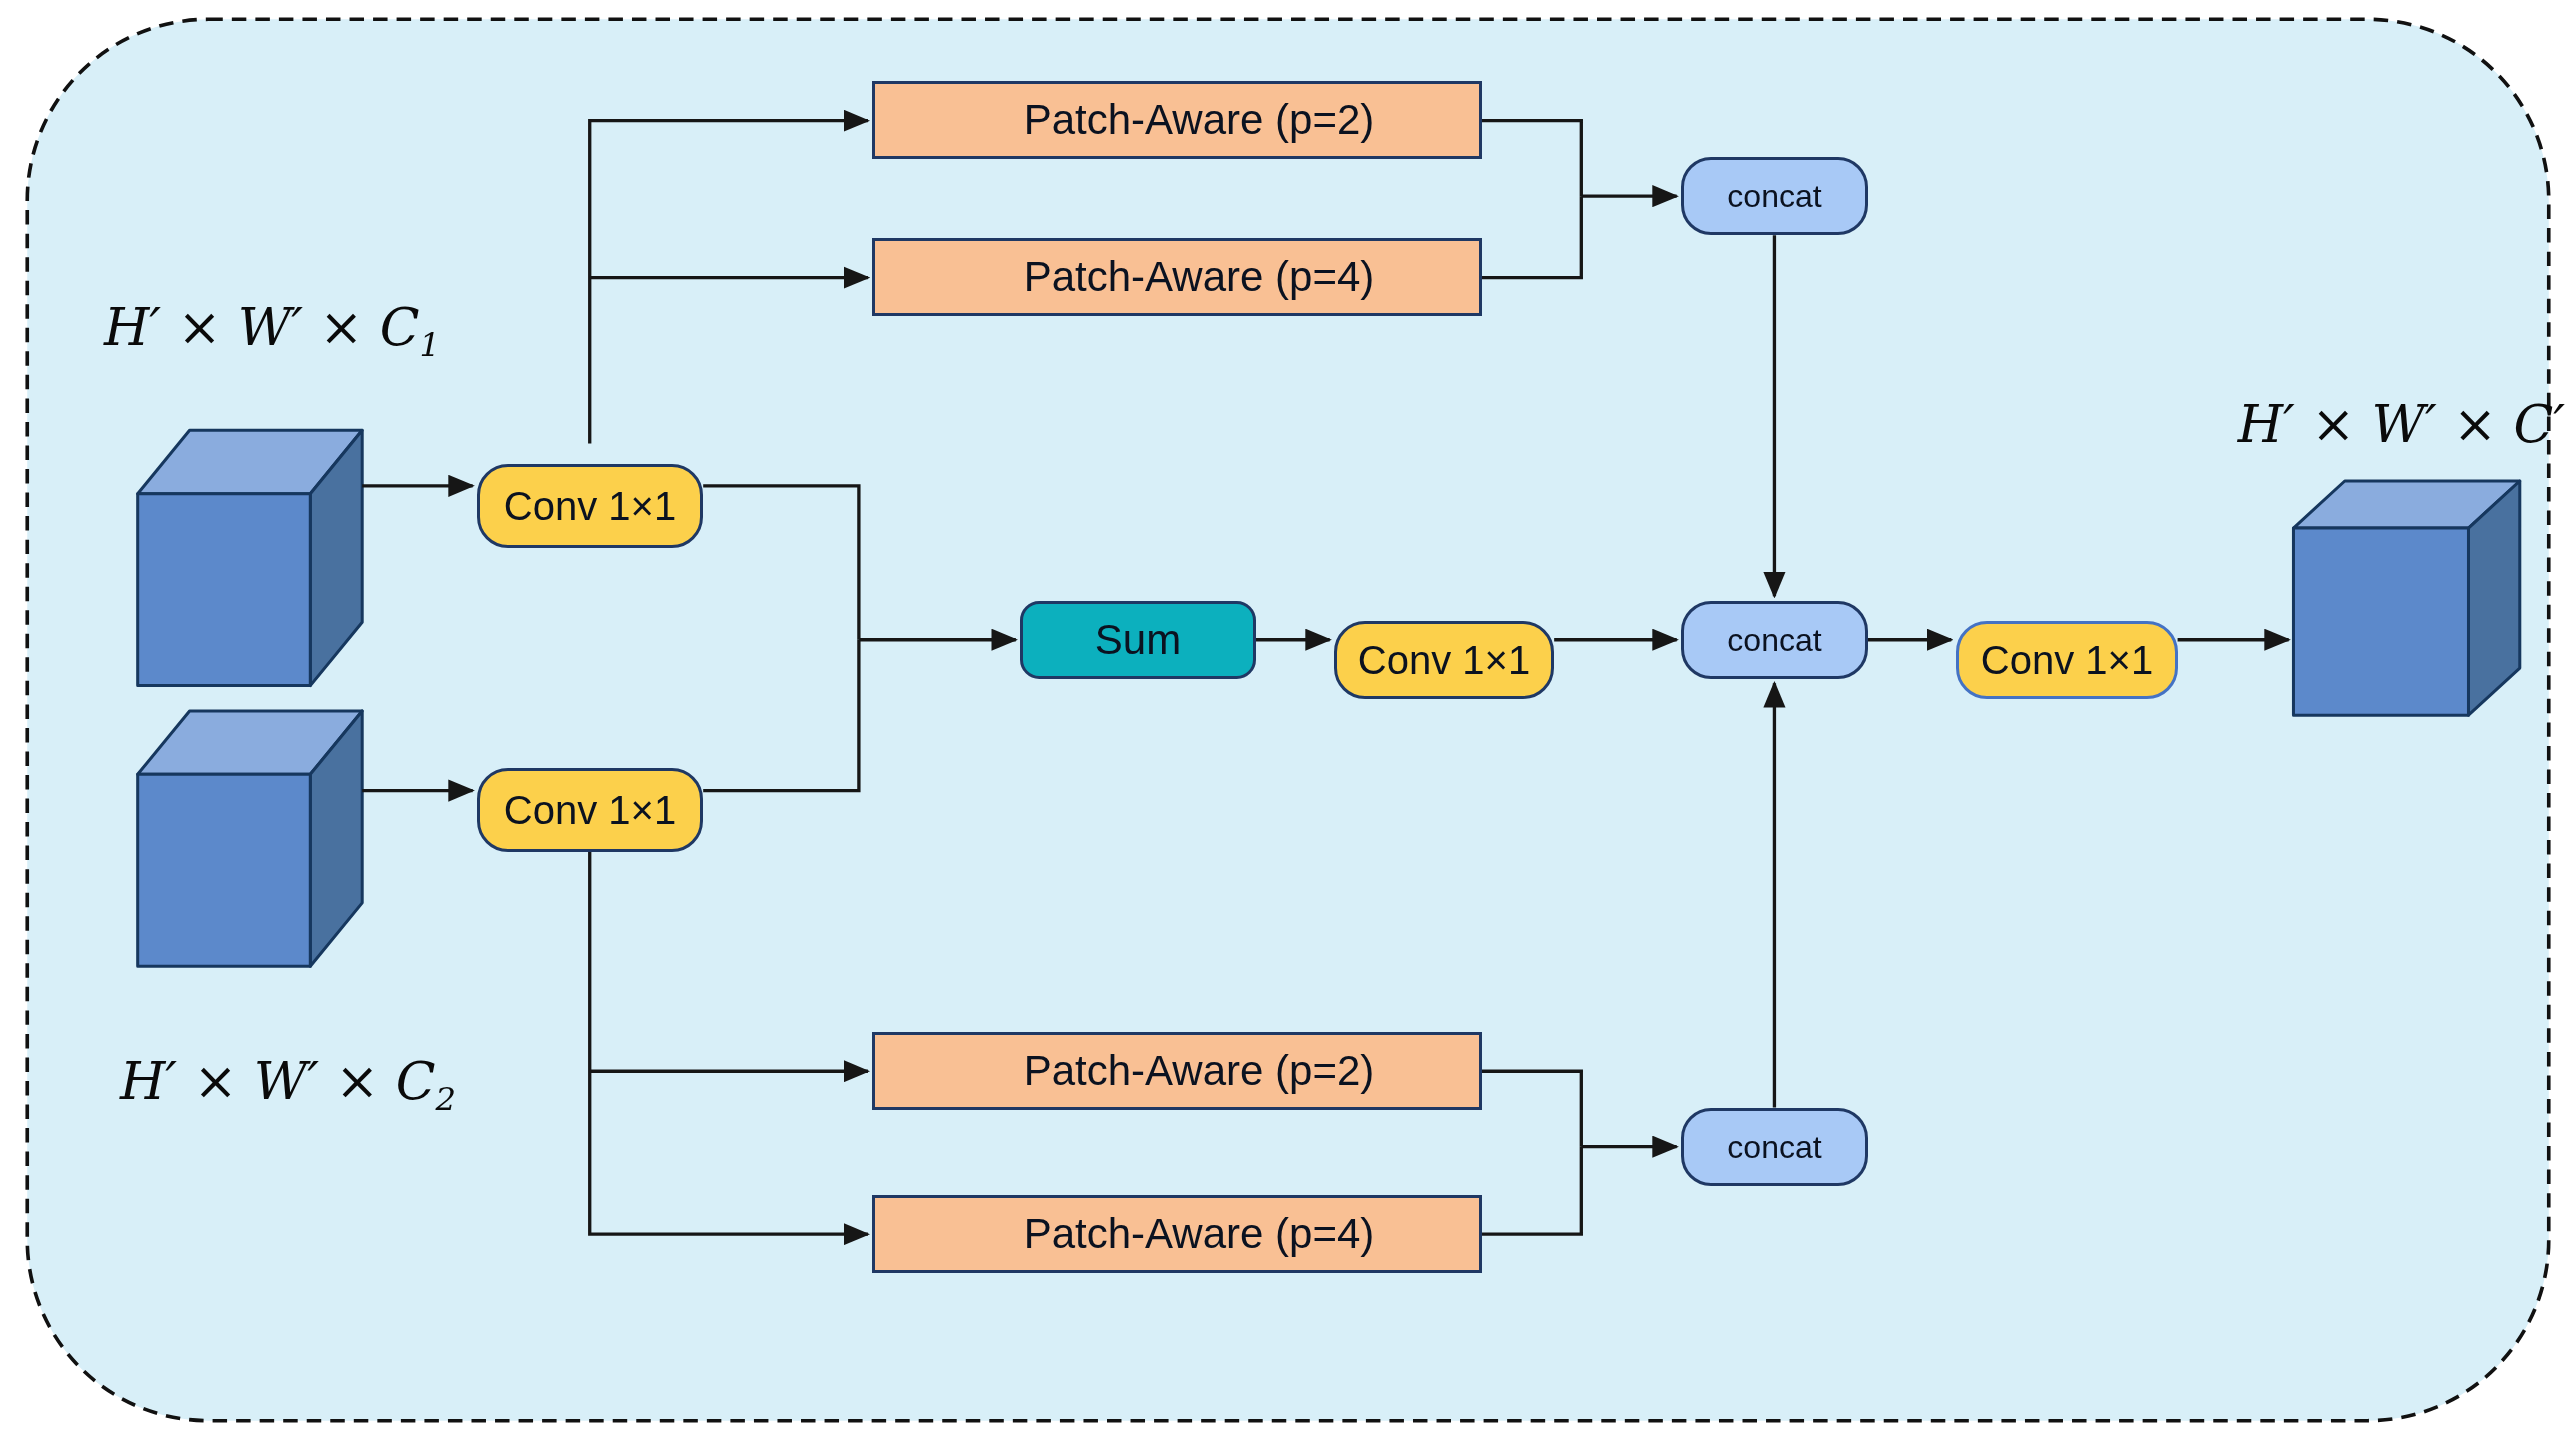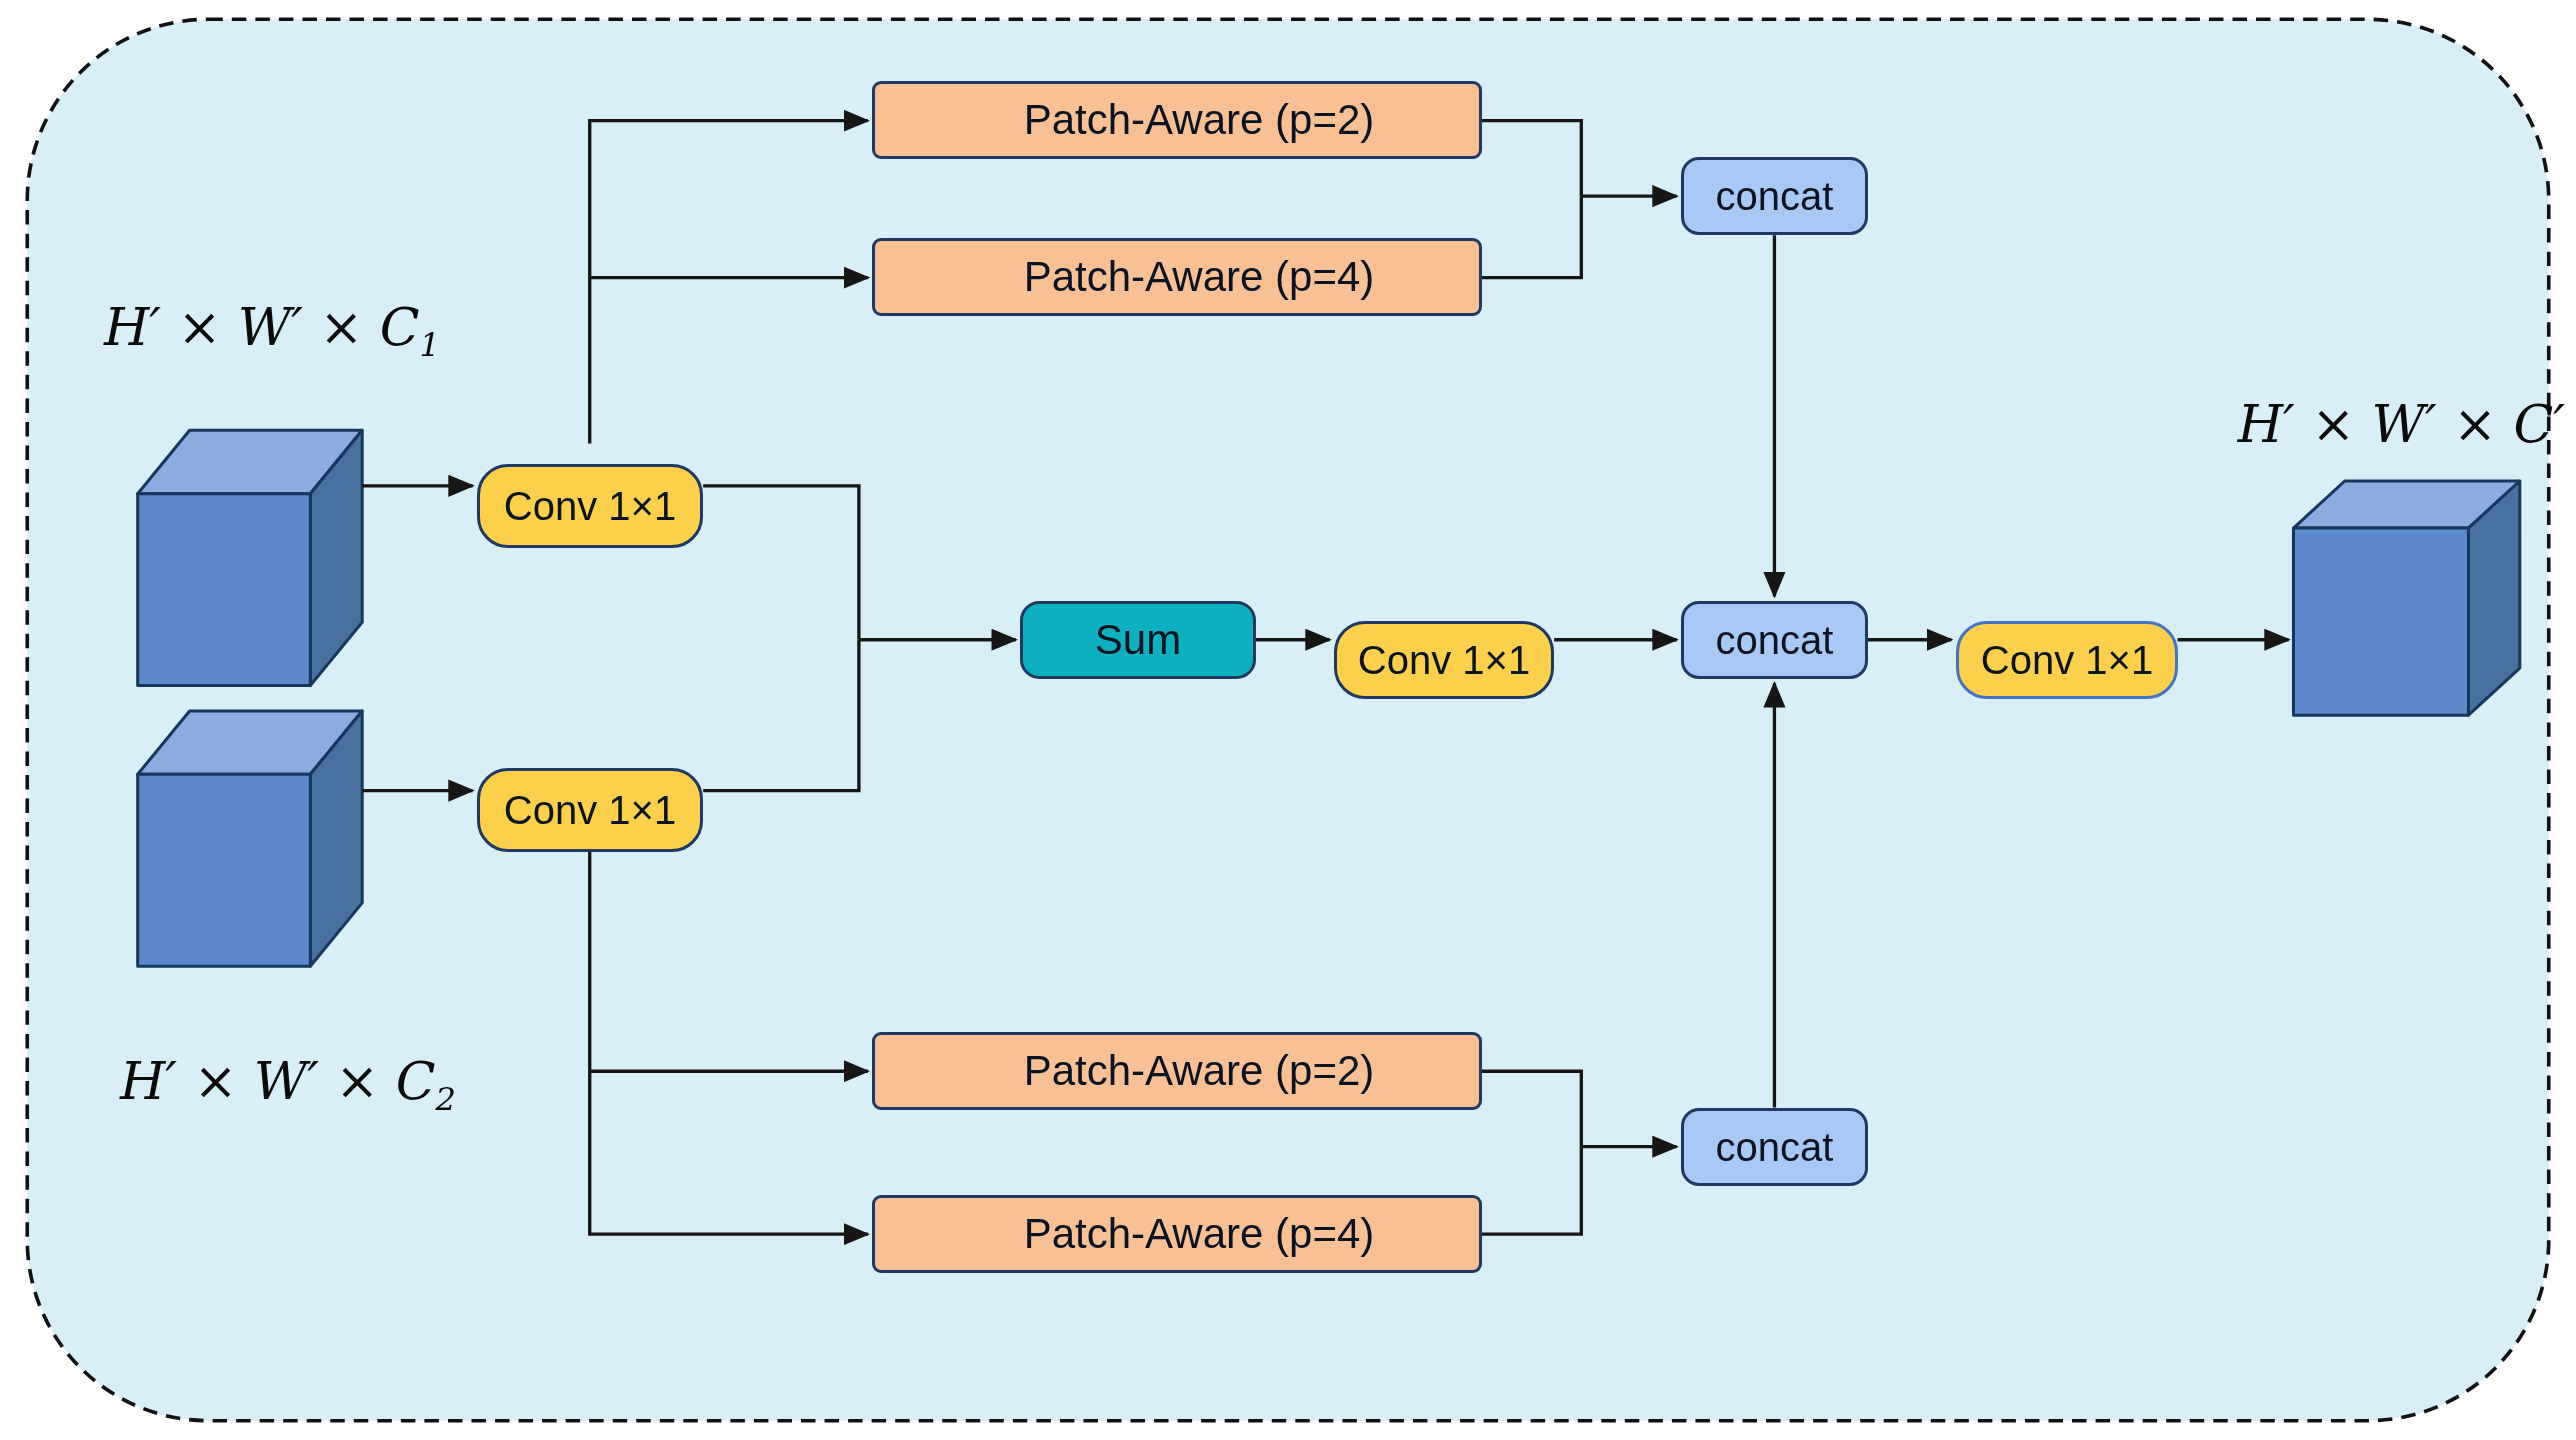--- a/index.html
+++ b/index.html
@@ -51,27 +51,27 @@
   .conv-right{border-color:var(--conv-right-border);}
   .sum{
     background:var(--sum-fill);
     border:3px solid var(--sum-border);
     border-radius:19.3px;
     font-size:42px;
   }
   .concat{
     background:var(--concat-fill);
     border:3px solid var(--concat-border);
-    border-radius:18px;
-    font-size:40px;
+    border-radius:30px;
+    font-size:32px;
   }
   .patch{
     background:var(--patch-fill);
     border:3.6px solid var(--patch-border);
-    border-radius:9px;
+    border-radius:0;
     font-size:42px;
     padding-left:44px;
   }
   .tensor-label{
     position:absolute;
     width:338px;
     text-align:center;
     font-family:"DejaVu Serif", serif;
     font-style:italic;
     font-size:52px;

